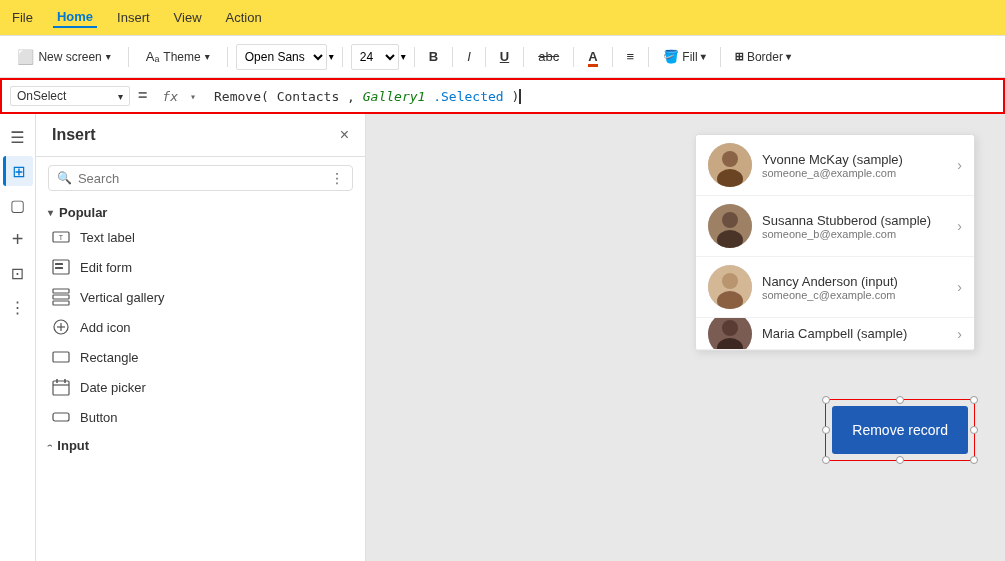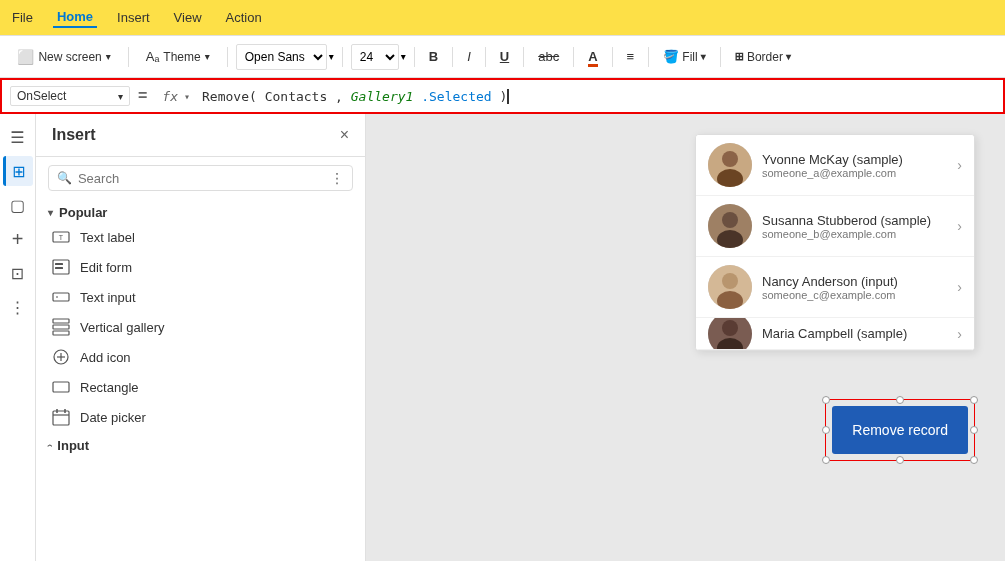--- a/index.html
+++ b/index.html
@@ -42,21 +42,21 @@
       display: flex; align-items: center; padding: 4px 8px; background: #fff;
       border: 2px solid #e00; gap: 8px; height: 36px;
     }
     .formula-property {
       display: flex; align-items: center; gap: 4px;
       border: 1px solid #ddd; border-radius: 2px; padding: 2px 6px;
       background: #fff; min-width: 120px; font-size: 12px; color: #333;
     }
     .formula-equals { font-size: 16px; color: #666; font-weight: bold; }
     .formula-input {
-      display: flex; align-items: center; gap: 4px; flex: 1;
+      display: flex; align-items: center; gap: 10px; flex: 1;
       border: 1px solid transparent; border-radius: 2px; padding: 2px 6px;
       font-size: 12px; font-family: 'Consolas', monospace; background: #fff;
     }
     .formula-code { font-family: 'Consolas', monospace; font-size: 13px; }
 
     
     .side-panel {
       width: 330px; background: #fff; border-right: 1px solid #e0e0e0;
       display: flex; flex-direction: column;
     }
@@ -281,29 +281,20 @@
         <div class="component-icon">
           <svg width="18" height="18" viewBox="0 0 18 18">
               <rect x="1" y="2" width="16" height="14" rx="1" fill="none" stroke="#555" stroke-width="1.2"></rect>
               <rect x="3" y="5" width="8" height="2" rx="0.5" fill="#555"></rect>
               <rect x="3" y="9" width="8" height="2" rx="0.5" fill="#555"></rect>
             </svg>
         </div>
         <span>Edit form</span>
       </div>
 
-      <div class="component-item">
-        <div class="component-icon">
-          <svg width="18" height="18" viewBox="0 0 18 18">
-              <rect x="1" y="5" width="16" height="8" rx="1" fill="none" stroke="#555" stroke-width="1.2"></rect>
-              <line x1="4" y1="9" x2="6" y2="9" stroke="#555" stroke-width="1.2"></line>
-            </svg>
-        </div>
-        <span>Text input</span>
-      </div>
 
       <div class="component-item">
         <div class="component-icon">
           <svg width="18" height="18" viewBox="0 0 18 18">
               <rect x="1" y="1" width="16" height="4" rx="0.5" fill="none" stroke="#555" stroke-width="1.2"></rect>
               <rect x="1" y="7" width="16" height="4" rx="0.5" fill="none" stroke="#555" stroke-width="1.2"></rect>
               <rect x="1" y="13" width="16" height="4" rx="0.5" fill="none" stroke="#555" stroke-width="1.2"></rect>
             </svg>
         </div>
         <span>Vertical gallery</span>
@@ -334,20 +325,28 @@
           <svg width="18" height="18" viewBox="0 0 18 18">
               <rect x="1" y="3" width="16" height="14" rx="1" fill="none" stroke="#555" stroke-width="1.2"></rect>
               <line x1="1" y1="7" x2="17" y2="7" stroke="#555" stroke-width="1.2"></line>
               <line x1="5" y1="1" x2="5" y2="5" stroke="#555" stroke-width="1.5"></line>
               <line x1="13" y1="1" x2="13" y2="5" stroke="#555" stroke-width="1.5"></line>
             </svg>
         </div>
         <span>Date picker</span>
       </div>
 
+      <div class="component-item">
+        <div class="component-icon">
+          <svg width="18" height="18" viewBox="0 0 18 18">
+              <rect x="1" y="5" width="16" height="8" rx="2" fill="none" stroke="#555" stroke-width="1.2"></rect>
+            </svg>
+        </div>
+        <span>Button</span>
+      </div>
 
       <div class="section-header">
         <span class="section-arrow" style="transform:rotate(-90deg); display:inline-block;">›</span>
         <span>Input</span>
       </div>
     </div>
 
     <div class="canvas-area">
 
       <div class="preview-panel">

